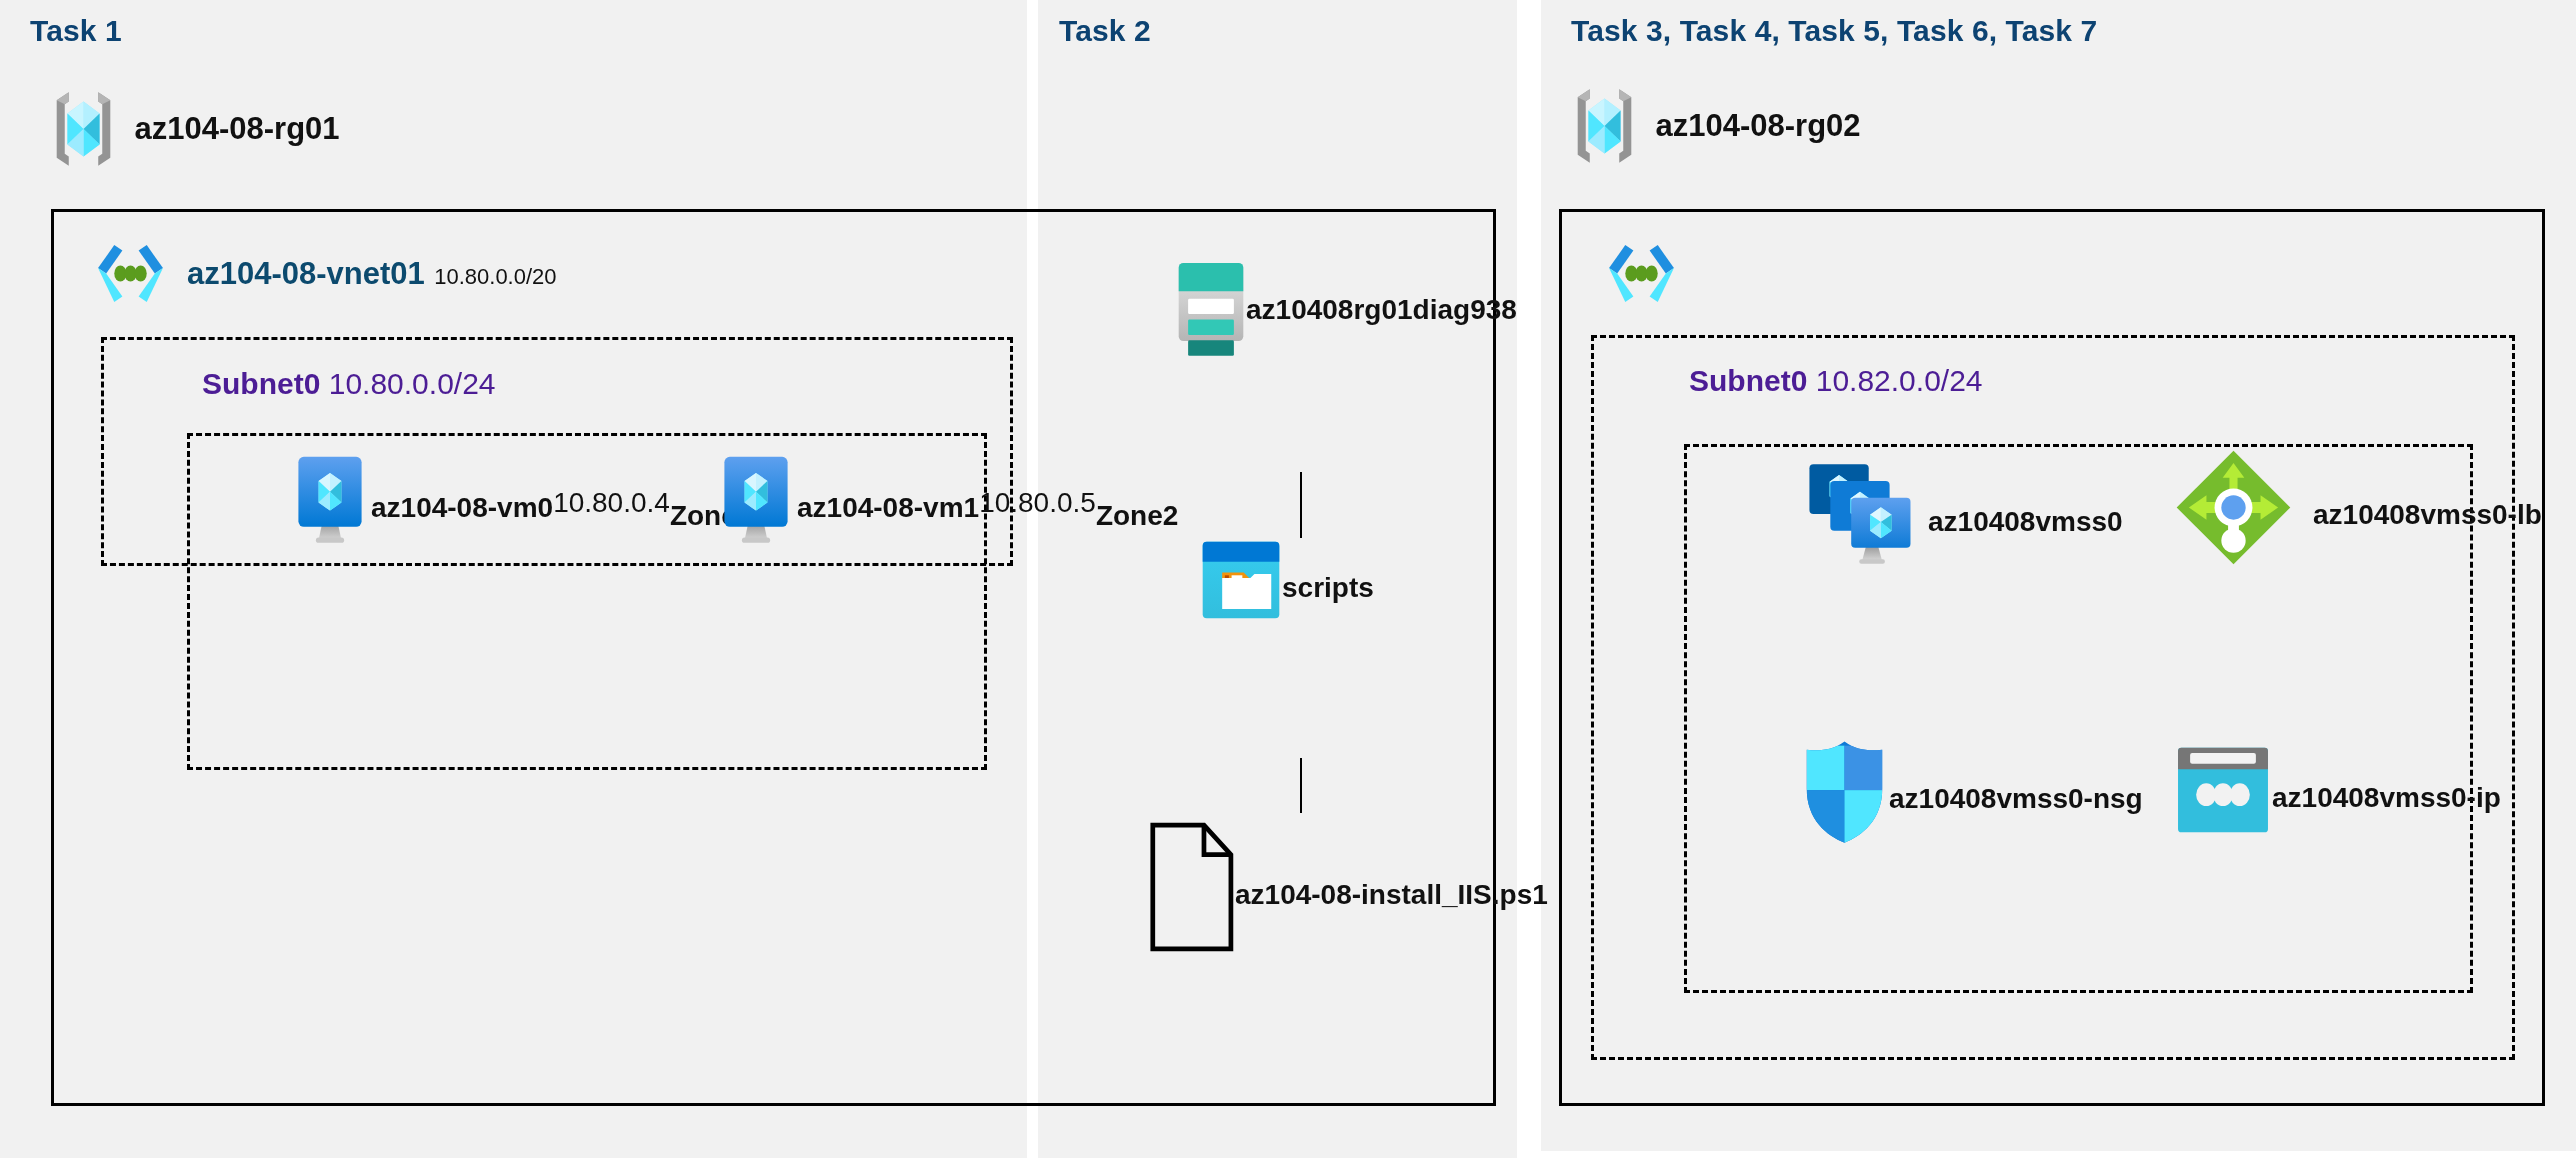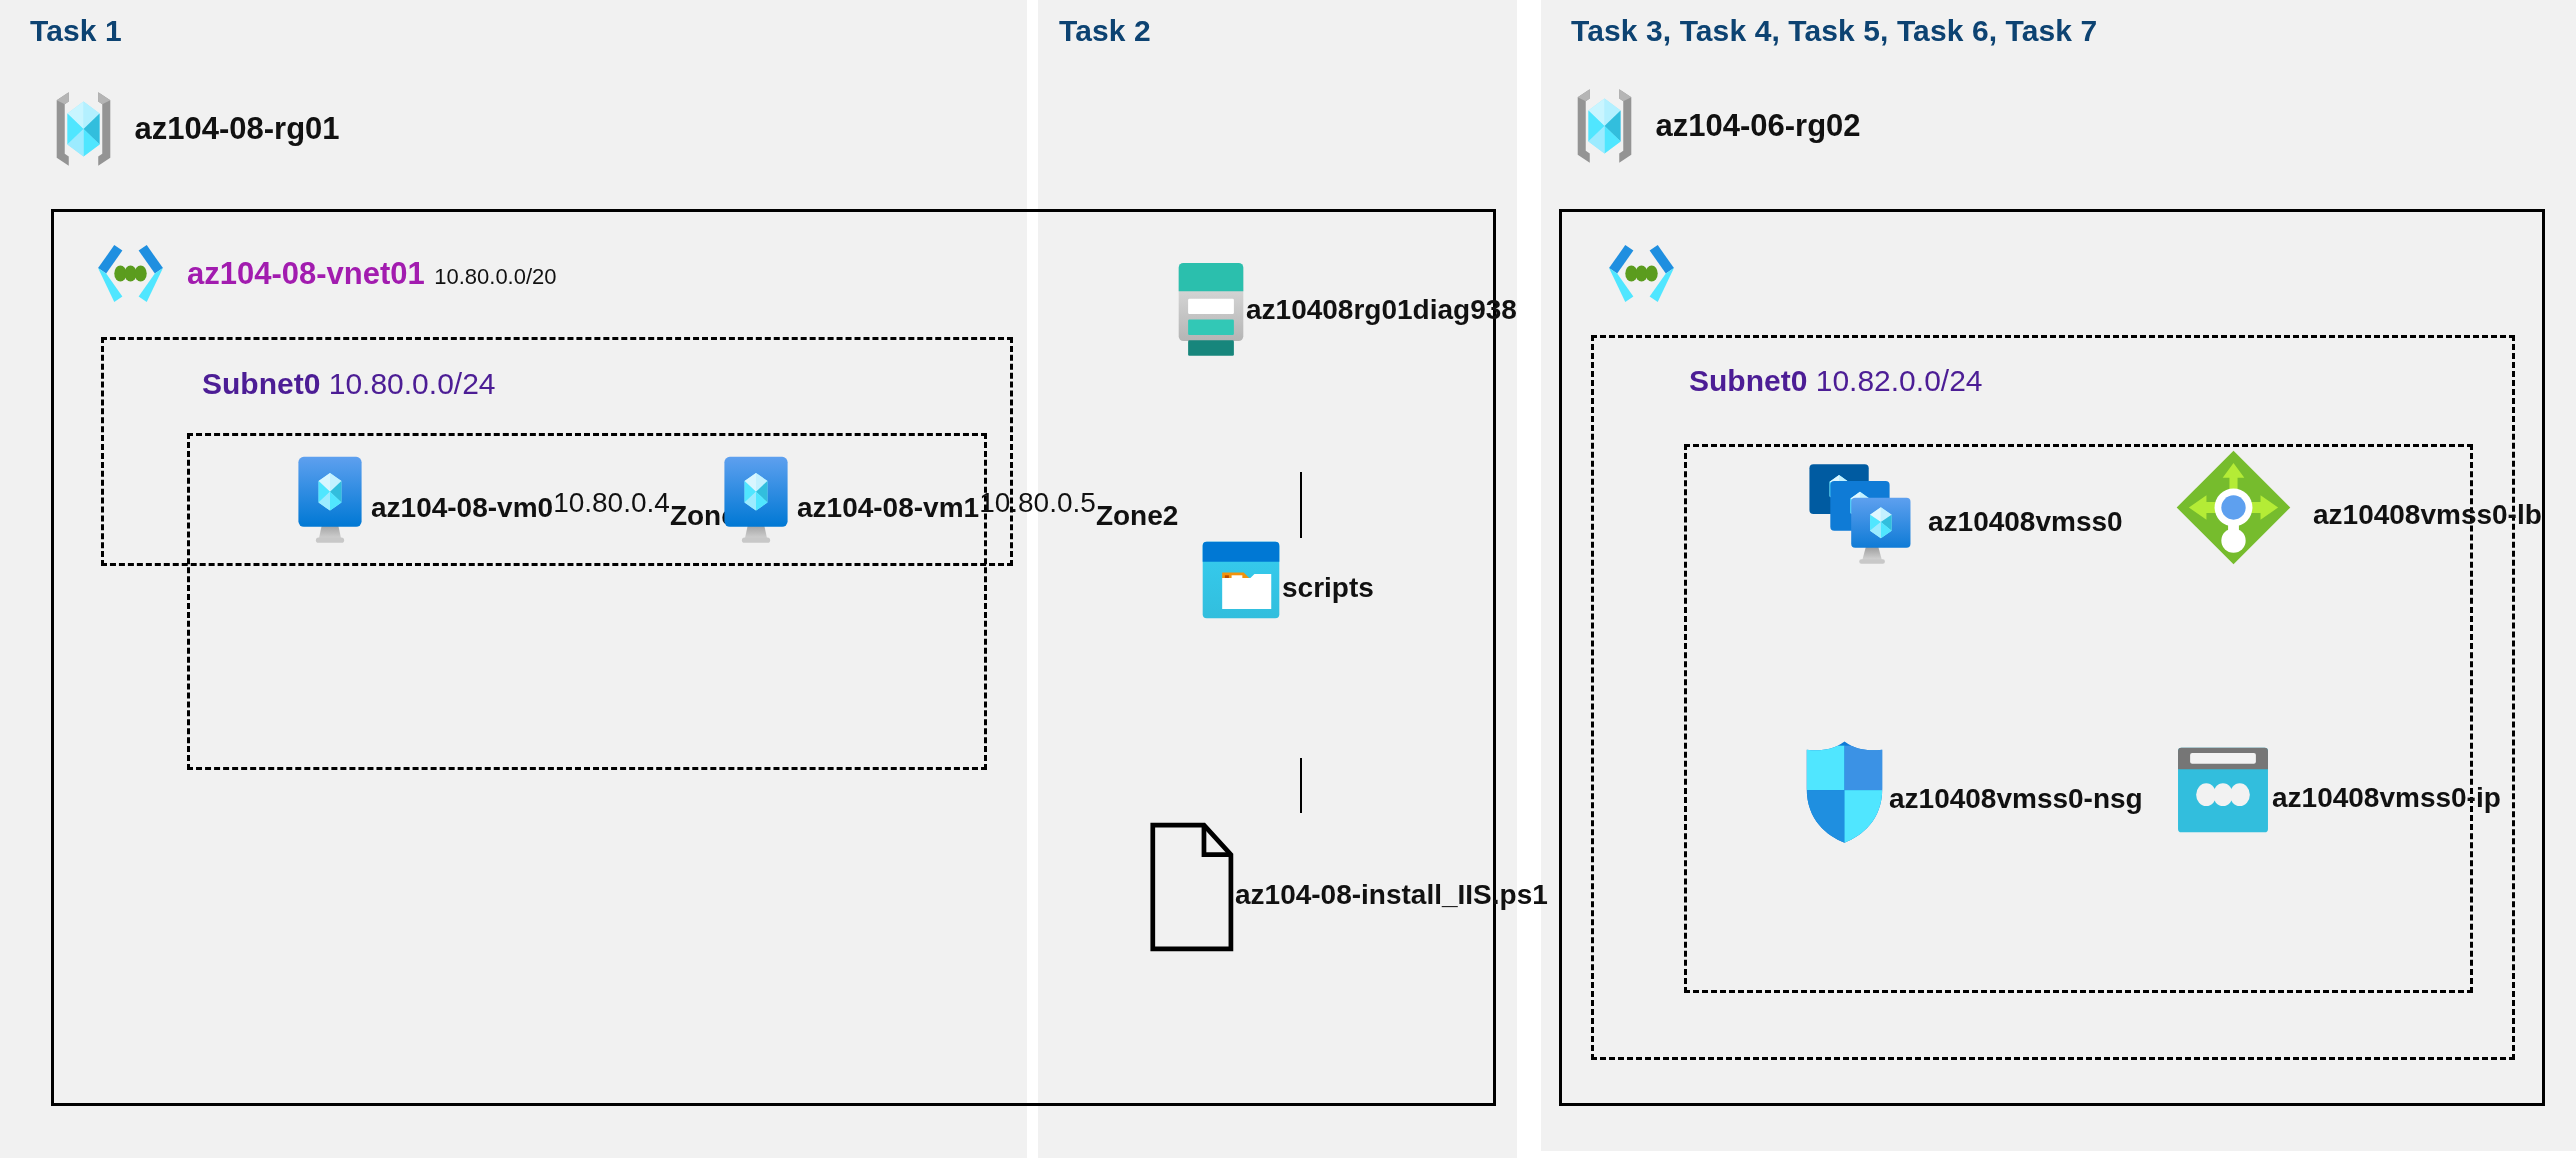--- a/index.html
+++ b/index.html
@@ -14,21 +14,21 @@
     letter-spacing:0.1px;white-space:nowrap;
   }
   .solid-box{position:absolute;border:3.4px solid #000000;background:transparent;box-sizing:border-box;}
   .dashed-box{
     position:absolute;box-sizing:border-box;background:transparent;
     border:3.4px dashed #000000;
   }
   .rg-head{position:absolute;display:flex;align-items:center;gap:17.5px;}
   .rg-name{font-size:31px;font-weight:bold;color:#111;white-space:nowrap;}
   .vnet-head{position:absolute;display:flex;align-items:center;gap:20px;}
-  .vnet-name{font-size:31px;font-weight:bold;color:#a21caf;white-space:nowrap;}
+  .vnet-name{font-size:31px;font-weight:bold;color:#0c4a6e;white-space:nowrap;}
   .vnet-cidr{font-size:22px;font-weight:normal;color:#111;white-space:nowrap;margin-left:9.4px;}
   .subnet-head{position:absolute;font-size:30px;white-space:nowrap;color:#4c1d95;}
   .subnet-head b{font-weight:bold;}
   .subnet-head span{font-weight:normal;}
   .node{position:absolute;display:flex;flex-direction:row;align-items:center;}
   .node-label{font-size:28px;font-weight:bold;color:#111;white-space:nowrap;margin-top:15px;text-align:center;}
   .node-sub{font-size:28px;font-weight:normal;color:#111;white-space:nowrap;margin-top:4px;text-align:center;}
   .node-zone{font-size:28px;font-weight:bold;color:#111;white-space:nowrap;margin-top:30px;text-align:center;}
   .conn{position:absolute;width:2px;background:#000;}
   svg{display:block;overflow:visible;}
@@ -214,21 +214,21 @@
       <path d="M72 4 L90 16 L78 22 L72 18 Z" fill="#b5b5b5"></path>
       <path d="M50 18 L74 36 L74 82 L50 100 L26 82 L26 36 Z" fill="#9cebff"></path>
       <path d="M50 18 L74 36 L50 59 Z" fill="#b3f0ff"></path>
       <path d="M26 36 L50 18 L50 59 Z" fill="#c9f5ff"></path>
       <path d="M50 59 L74 36 L74 82 Z" fill="#32bedd"></path>
       <path d="M50 59 L74 82 L50 100 Z" fill="#50e6ff"></path>
       <path d="M26 36 L50 59 L26 82 Z" fill="#50e6ff"></path>
       <path d="M26 82 L50 59 L50 100 Z" fill="#9cebff"></path>
     </svg>
   </span>
-  <span class="rg-name">az104-06-rg02</span>
+  <span class="rg-name">az104-08-rg02</span>
 </div>
 
 <div class="solid-box" style="left:1559px;top:209px;width:986px;height:897px;"></div>
 
 <div class="vnet-head" style="left:1605px;top:241px;">
   <span>
     <svg width="73" height="65" viewBox="0 0 108 96">
       <path d="M30 6 L42 14 L18 48 L6 40 Z" fill="#1f8fe0"></path>
       <path d="M6 40 L18 48 L42 82 L30 90 Z" fill="#50e6ff"></path>
       <path d="M78 6 L66 14 L90 48 L102 40 Z" fill="#1f8fe0"></path>

